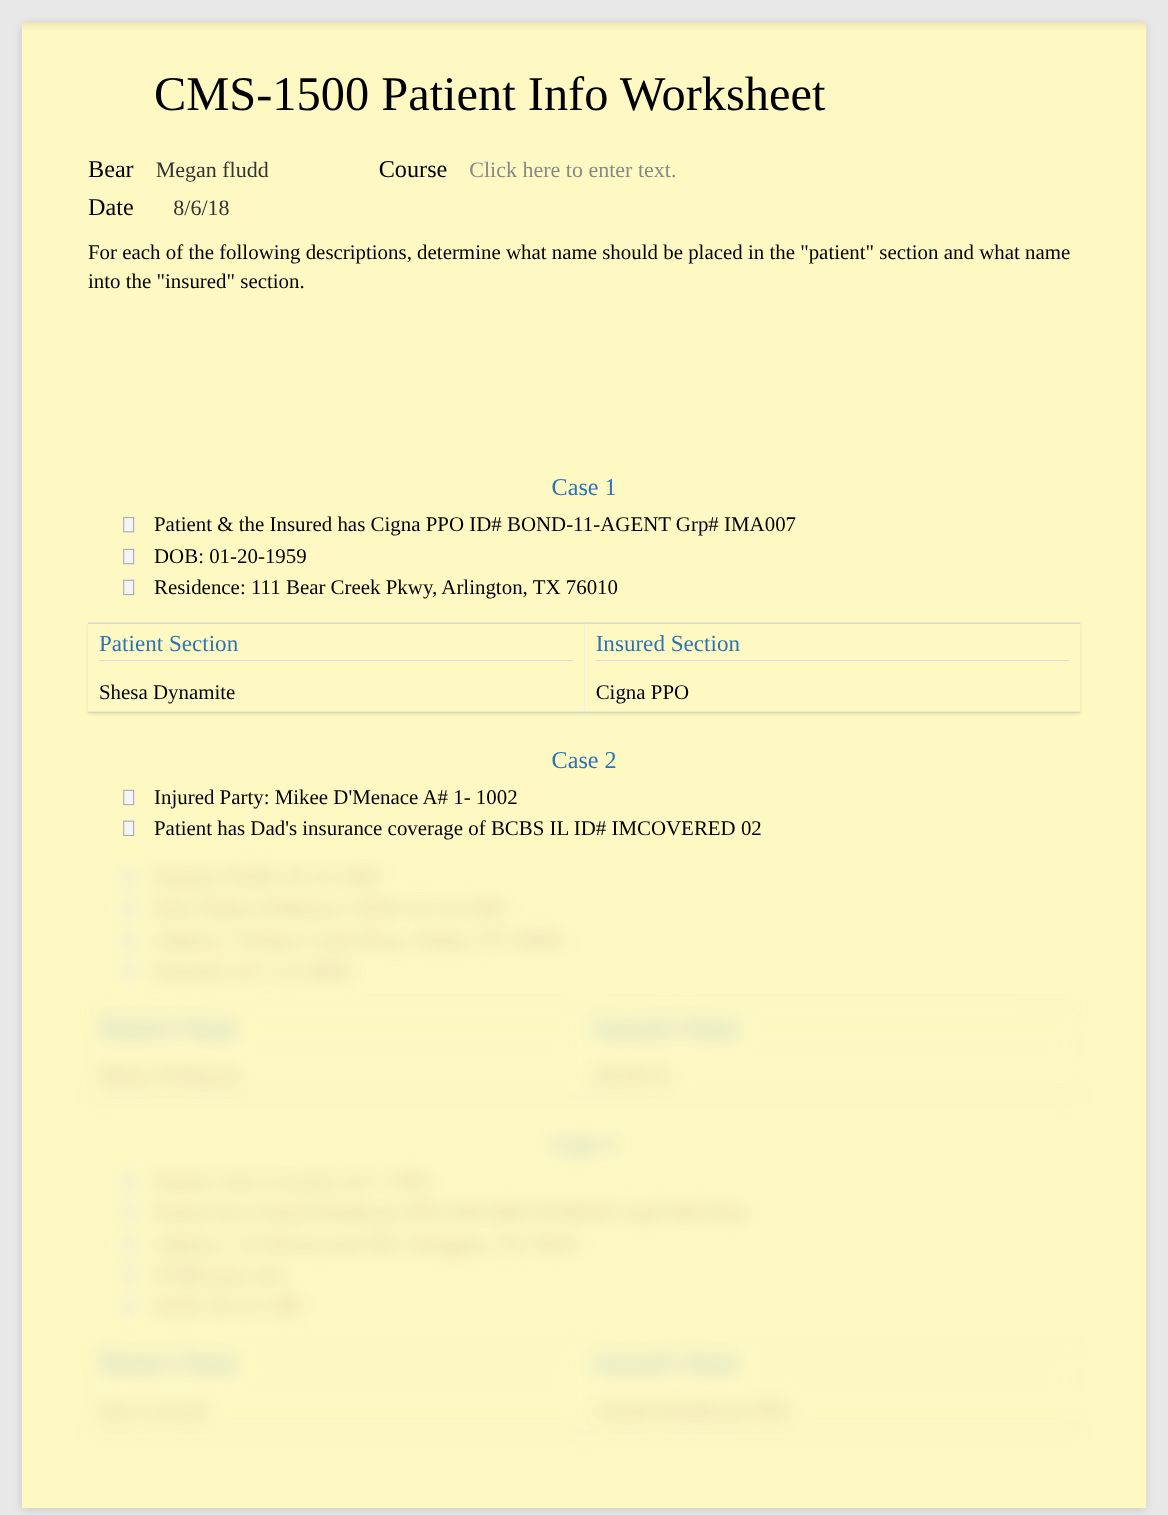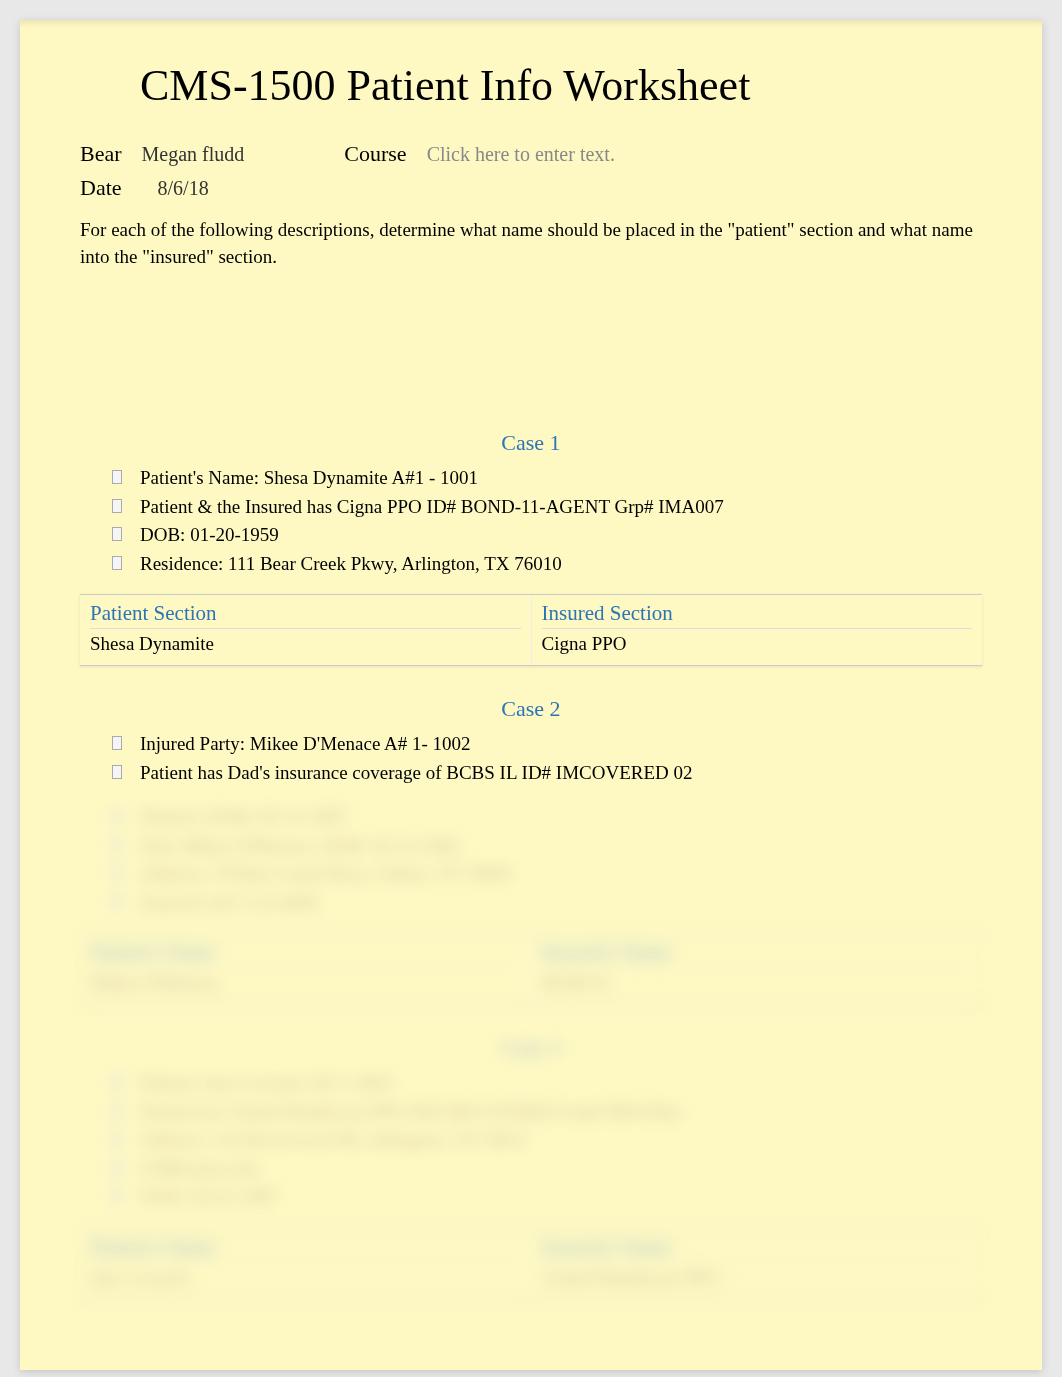--- a/index.html
+++ b/index.html
@@ -99,21 +99,21 @@
       min-height: 70px;
     }
     .section-col:first-child {
       border-right: 1px solid #eee;
     }
     .section-heading {
       color: #2e74b5;
       font-size: 21px;
       border-bottom: 1px solid #ddd;
       padding-bottom: 2px;
-      margin-bottom: 4px;
+      margin-bottom: 18px;
     }
     .section-value {
       font-size: 19px;
       color: #000;
     }
     .blurred-region {
       filter: blur(8px);
       opacity: 0.7;
       user-select: none;
     }
@@ -155,21 +155,20 @@
     <span class="header-value" style="margin-left:16px">8/6/18</span>
   </div>
 
   <p class="instructions">For each of the following descriptions, determine what name should be placed in the "patient" section and what name into the "insured" section.</p>
 
   <div class="gap"></div>
 
   <div>
     <div class="case-title">Case 1</div>
     <ul class="bullet-list">
-      <li>Patient's Name:  Shesa  Dynamite    A#1 - 1001</li>
       <li>Patient &amp; the Insured has Cigna PPO ID# BOND-11-AGENT  Grp# IMA007</li>
       <li>DOB: 01-20-1959</li>
       <li>Residence: 111 Bear Creek Pkwy, Arlington, TX 76010</li>
     </ul>
     <div class="section-table">
       <div class="section-col">
         <div class="section-heading">Patient Section</div>
         <div class="section-value">Shesa Dynamite</div>
       </div>
       <div class="section-col">

